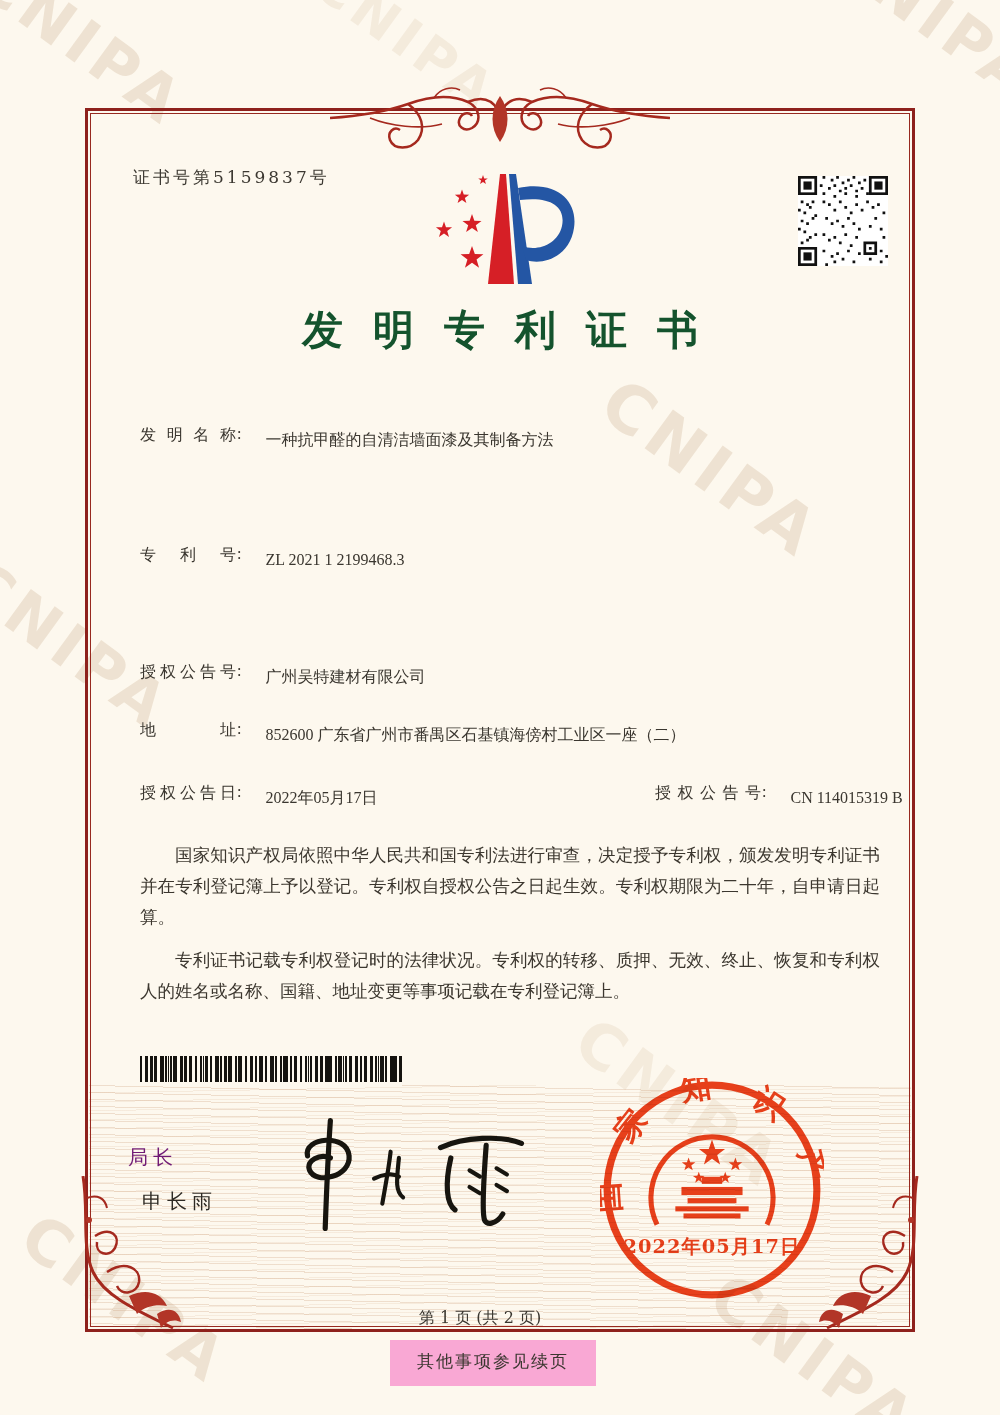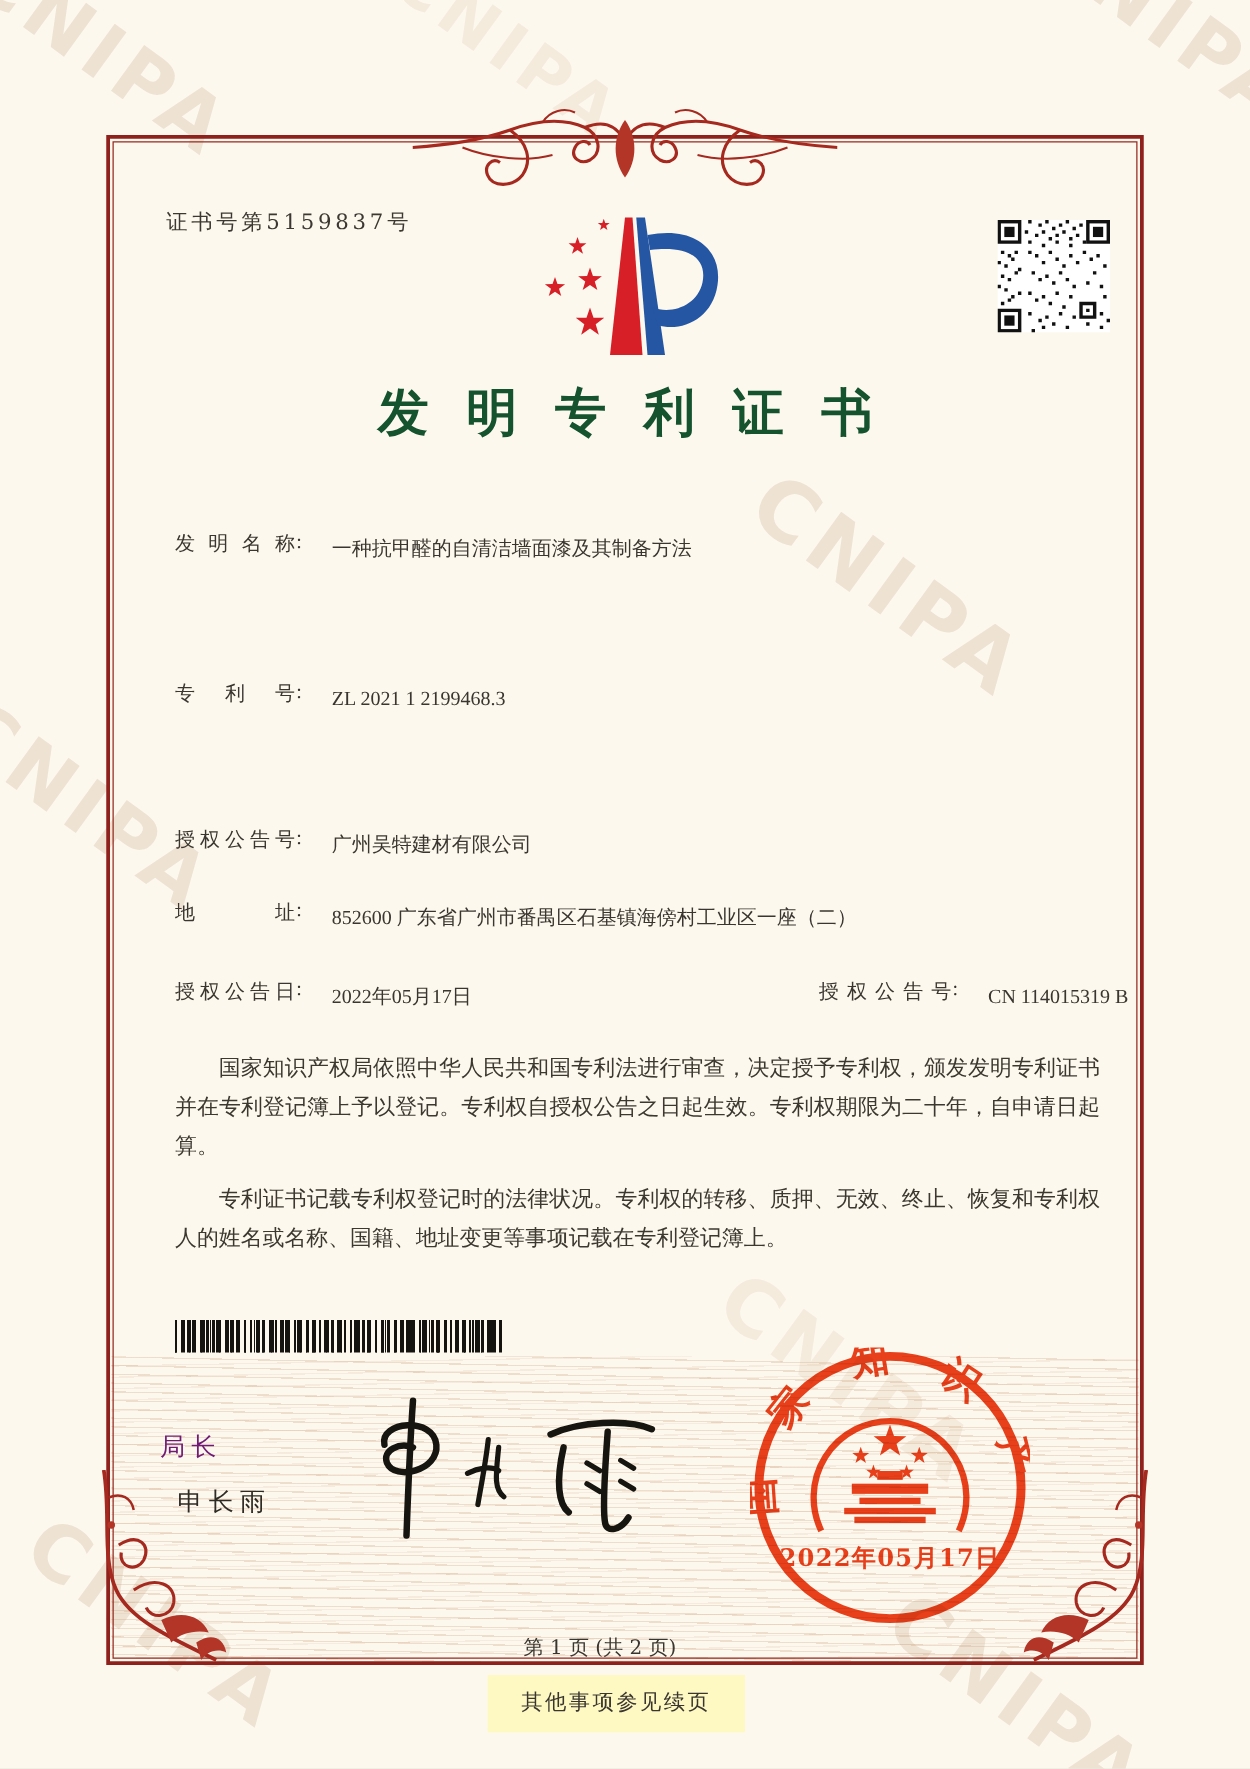--- a/index.html
+++ b/index.html
@@ -48,21 +48,21 @@
   .signer-title{position:absolute;left:128px;top:1144px;font-size:20px;letter-spacing:5px;
                 font-family:"DejaVu Sans",sans-serif;color:#701a75;}
   .signer-name{position:absolute;left:142px;top:1188px;font-size:20px;letter-spacing:5px;
                font-family:"DejaVu Sans",sans-serif;color:#2e2a24;}
   .sig{position:absolute;left:266px;top:1116px;}
   
   .seal{position:absolute;left:600px;top:1078px;mix-blend-mode:multiply;opacity:.95;}
   
   .pageno{position:absolute;left:0;top:1308px;width:960px;text-align:center;
           font-size:16px;color:#3a362f;}
-  .note{position:absolute;left:390px;top:1340px;width:206px;height:46px;background:#fef9c3;}
+  .note{position:absolute;left:390px;top:1340px;width:206px;height:46px;background:#f9a8d4;}
   .note span{display:block;text-align:center;margin-top:10px;font-size:17px;
              letter-spacing:2px;color:#3a362f;}
   .qr{position:absolute;left:798px;top:176px;}
   .logo{position:absolute;left:420px;top:166px;}
 </style>
 </head>
 <body>
 
 <div class="page">
 

